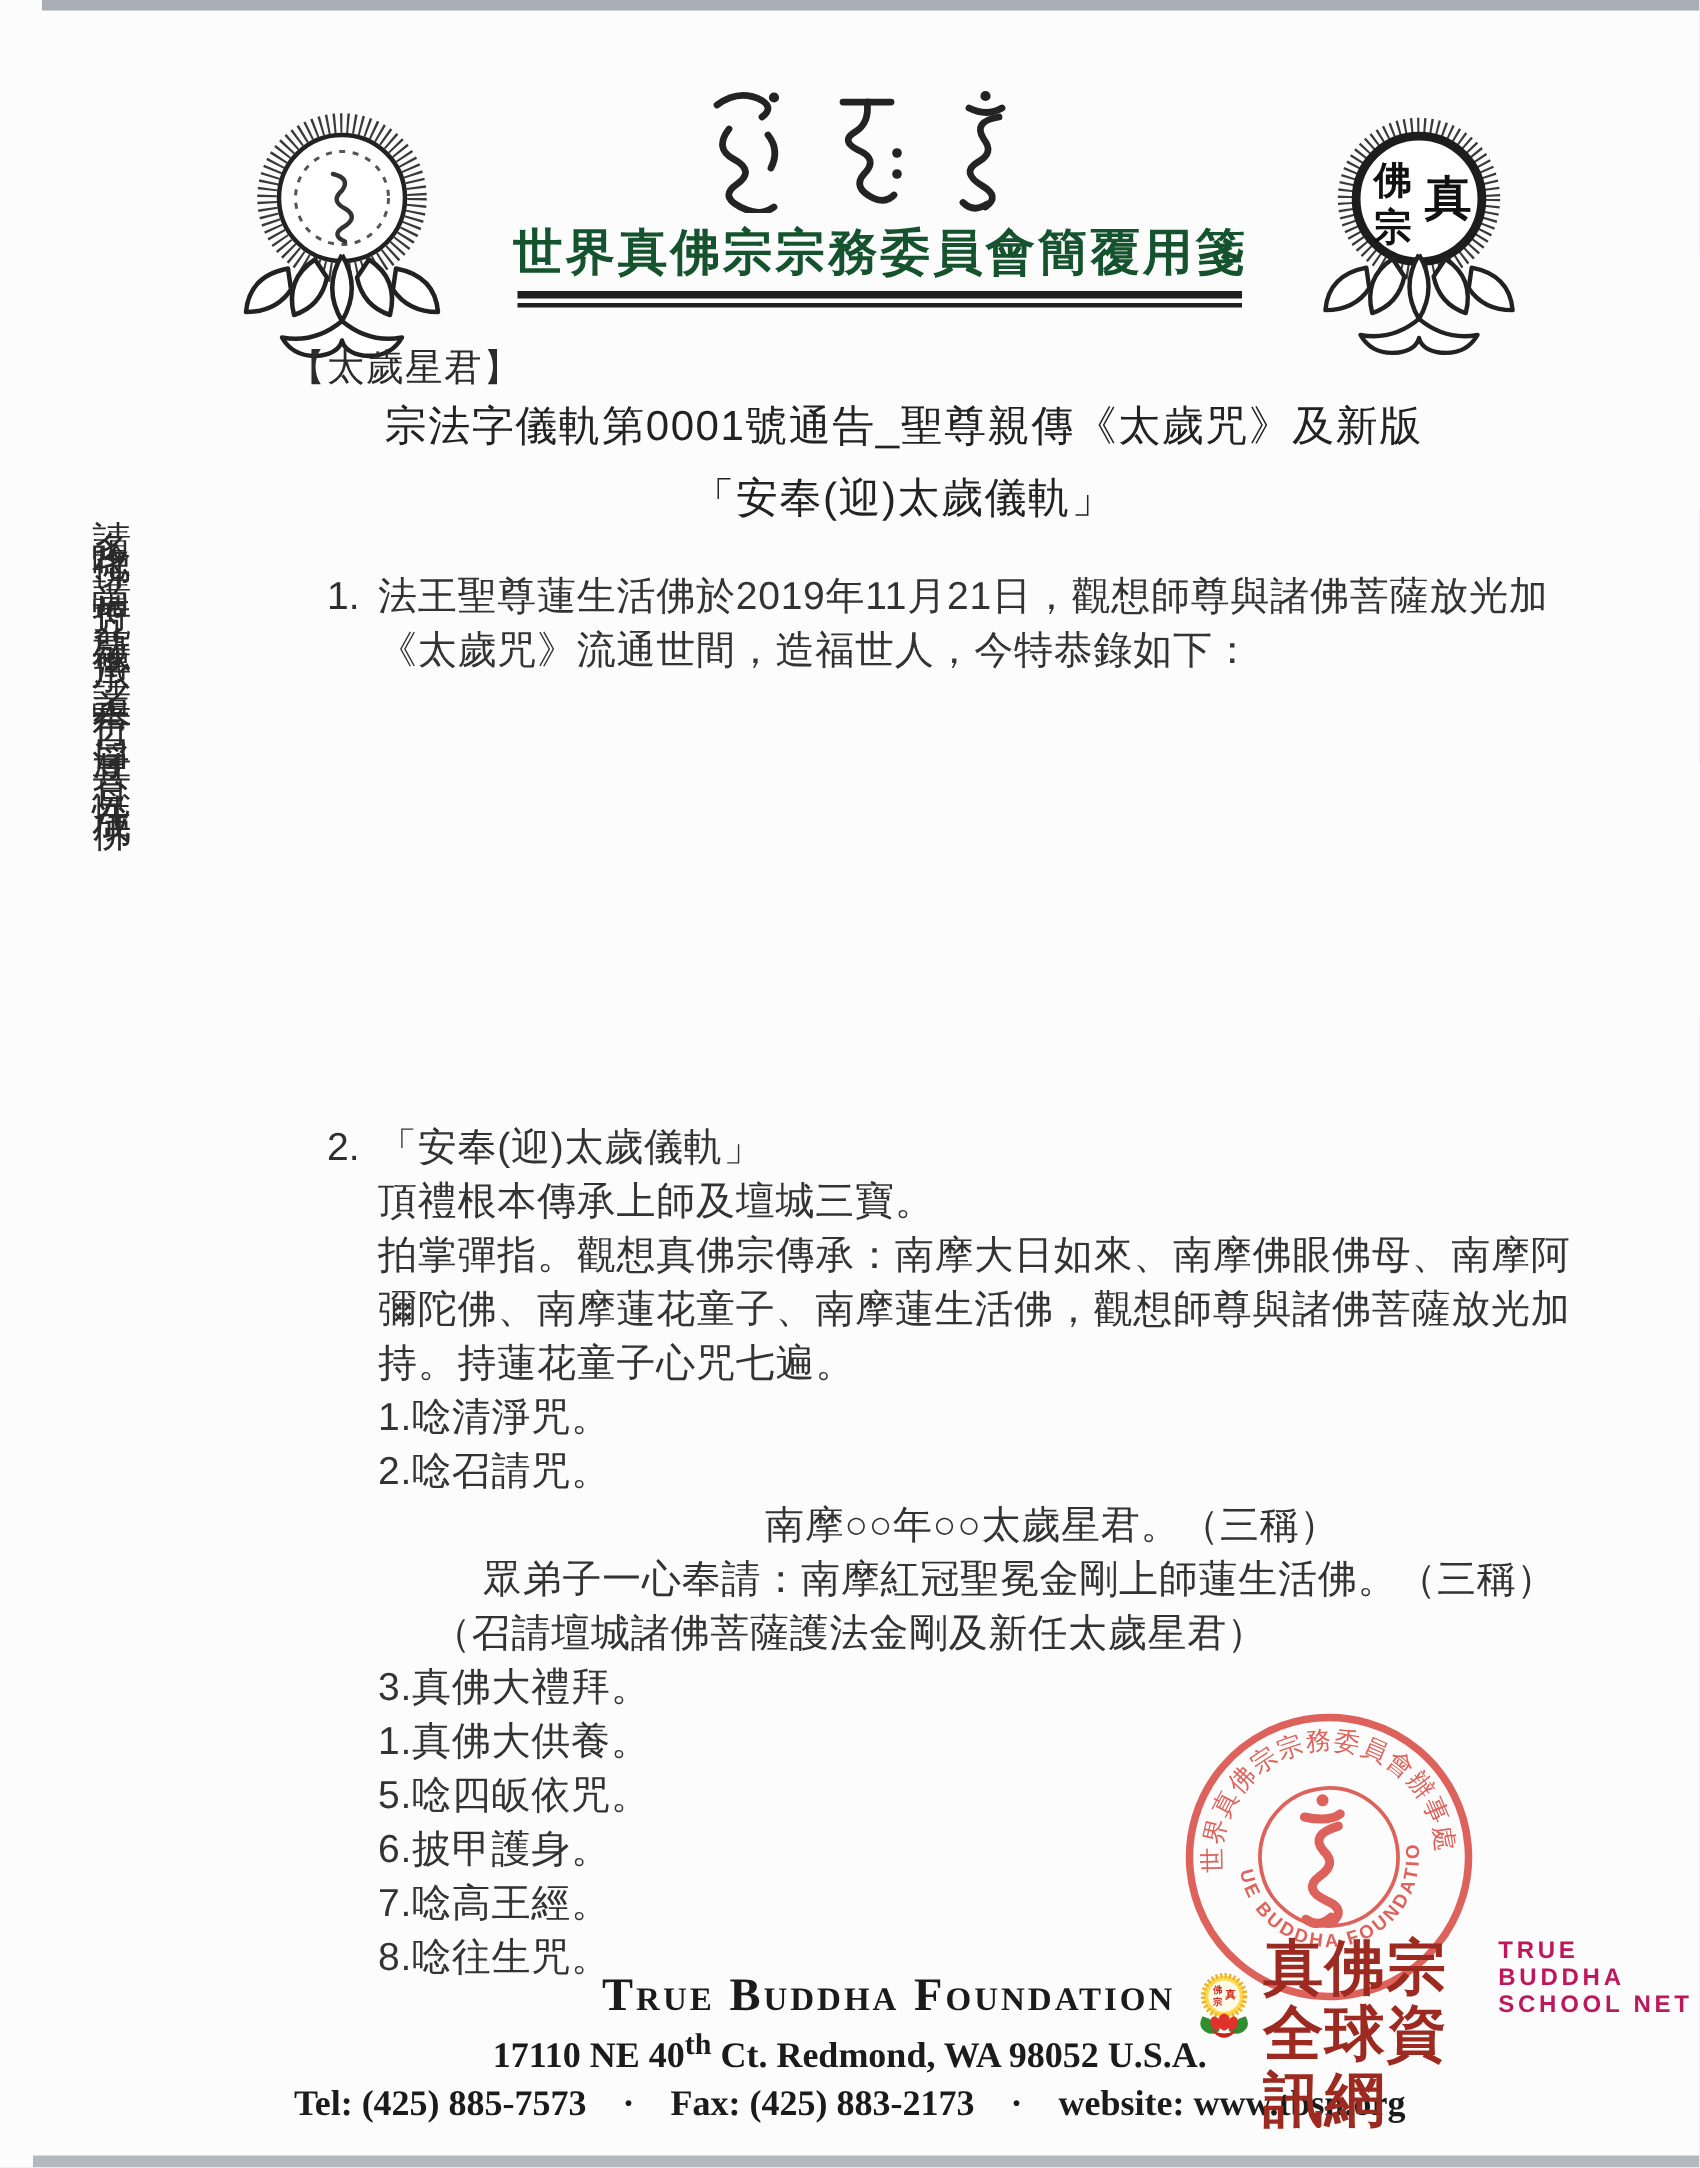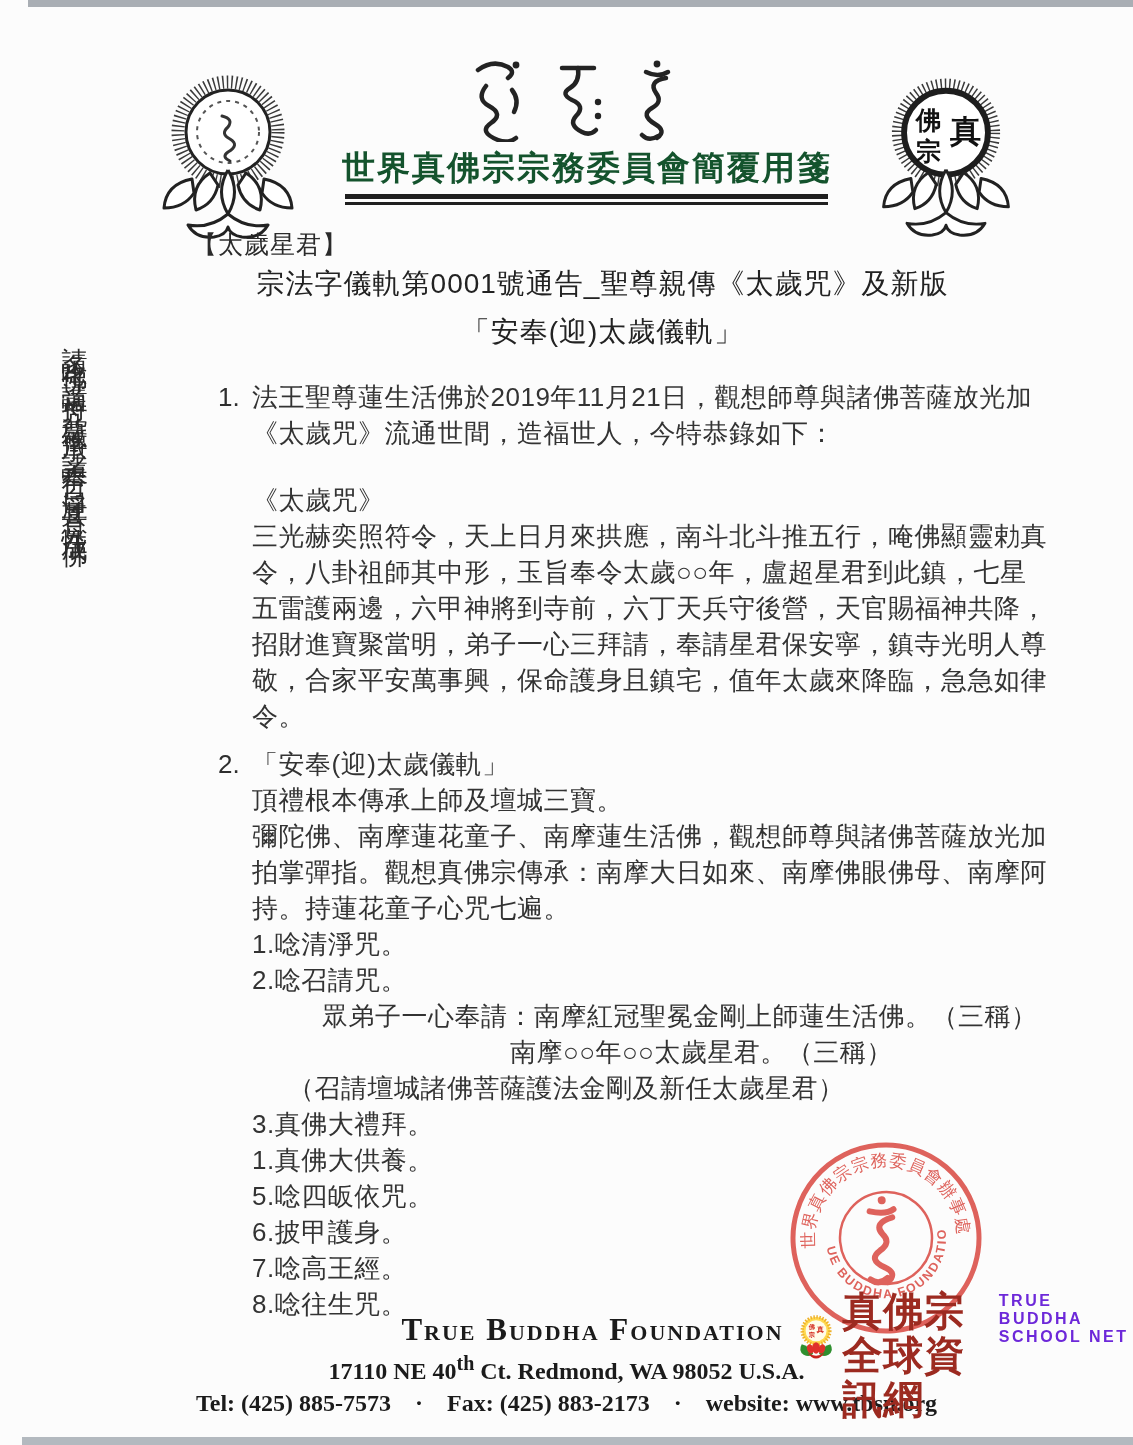--- a/index.html
+++ b/index.html
@@ -41,21 +41,21 @@
           font-weight:bold;color:#1b1b1b;}
   .f-org{top:1312px;font-size:31px;font-variant:small-caps;letter-spacing:2px;padding-left:26px;}
   .f-addr{top:1352px;font-size:24px;}
   .f-addr sup{font-size:20px;}
   .f-contact{top:1390px;font-size:24px;white-space:pre;}
 
   .tbsn{left:796px;top:1290px;display:flex;align-items:flex-start;gap:6px;}
   .tbsn-text{display:flex;flex-direction:row;}
   .tbsn-cn{font-size:40px;font-weight:bold;color:#9c2a20;letter-spacing:1px;line-height:44px;
            font-family:"Liberation Serif","DejaVu Serif",serif;}
-  .tbsn-en{font-size:16px;font-weight:bold;color:#6d28d9;letter-spacing:2.5px;margin-top:2px;}
+  .tbsn-en{font-size:16px;font-weight:bold;color:#be185d;letter-spacing:2.5px;margin-top:2px;}
 
   svg text{font-family:"Liberation Sans","DejaVu Sans",sans-serif;}
 </style>
 </head>
 <body>
 
 <div class="page">
 
   <div class="abs strip-top"></div>
   <div class="abs strip-bottom"></div>
@@ -132,42 +132,33 @@
   </div>
 
   <div class="abs item1 row">
     <span class="num">1.</span>
     <div>
       <div class="bodyline">法王聖尊蓮生活佛於2019年11月21日，觀想師尊與諸佛菩薩放光加</div>
       <div class="bodyline">《太歲咒》流通世間，造福世人，今特恭錄如下：</div>
     </div>
   </div>
 
-  <div class="abs mantra">
-    <div class="bodyline">《太歲咒》</div>
-    <div class="bodyline">三光赫奕照符令，天上日月來拱應，南斗北斗推五行，唵佛顯靈勅真</div>
-    <div class="bodyline">令，八卦祖師其中形，玉旨奉令太歲○○年，盧超星君到此鎮，七星</div>
-    <div class="bodyline">五雷護兩邊，六甲神將到寺前，六丁天兵守後營，天官賜福神共降，</div>
-    <div class="bodyline">招財進寶聚當明，弟子一心三拜請，奉請星君保安寧，鎮寺光明人尊</div>
-    <div class="bodyline">敬，合家平安萬事興，保命護身且鎮宅，值年太歲來降臨，急急如律</div>
-    <div class="bodyline">令。</div>
-  </div>
 
   <div class="abs item2 row">
     <span class="num">2.</span>
     <div>
       <div class="bodyline">「安奉(迎)太歲儀軌」</div>
       <div class="bodyline">頂禮根本傳承上師及壇城三寶。</div>
+      <div class="bodyline">拍掌彈指。觀想真佛宗傳承：南摩大日如來、南摩佛眼佛母、南摩阿</div>
       <div class="bodyline">彌陀佛、南摩蓮花童子、南摩蓮生活佛，觀想師尊與諸佛菩薩放光加</div>
-      <div class="bodyline">拍掌彈指。觀想真佛宗傳承：南摩大日如來、南摩佛眼佛母、南摩阿</div>
       <div class="bodyline">持。持蓮花童子心咒七遍。</div>
       <div class="bodyline">1.唸清淨咒。</div>
       <div class="bodyline">2.唸召請咒。</div>
+      <div class="bodyline ind2">南摩○○年○○太歲星君。（三稱）</div>
       <div class="bodyline ind1">眾弟子一心奉請：南摩紅冠聖冕金剛上師蓮生活佛。（三稱）</div>
-      <div class="bodyline ind2">南摩○○年○○太歲星君。（三稱）</div>
       <div class="bodyline ind3">（召請壇城諸佛菩薩護法金剛及新任太歲星君）</div>
       <div class="bodyline">3.真佛大禮拜。</div>
       <div class="bodyline">1.真佛大供養。</div>
       <div class="bodyline">5.唸四皈依咒。</div>
       <div class="bodyline">6.披甲護身。</div>
       <div class="bodyline">7.唸高王經。</div>
       <div class="bodyline">8.唸往生咒。</div>
     </div>
   </div>
 

